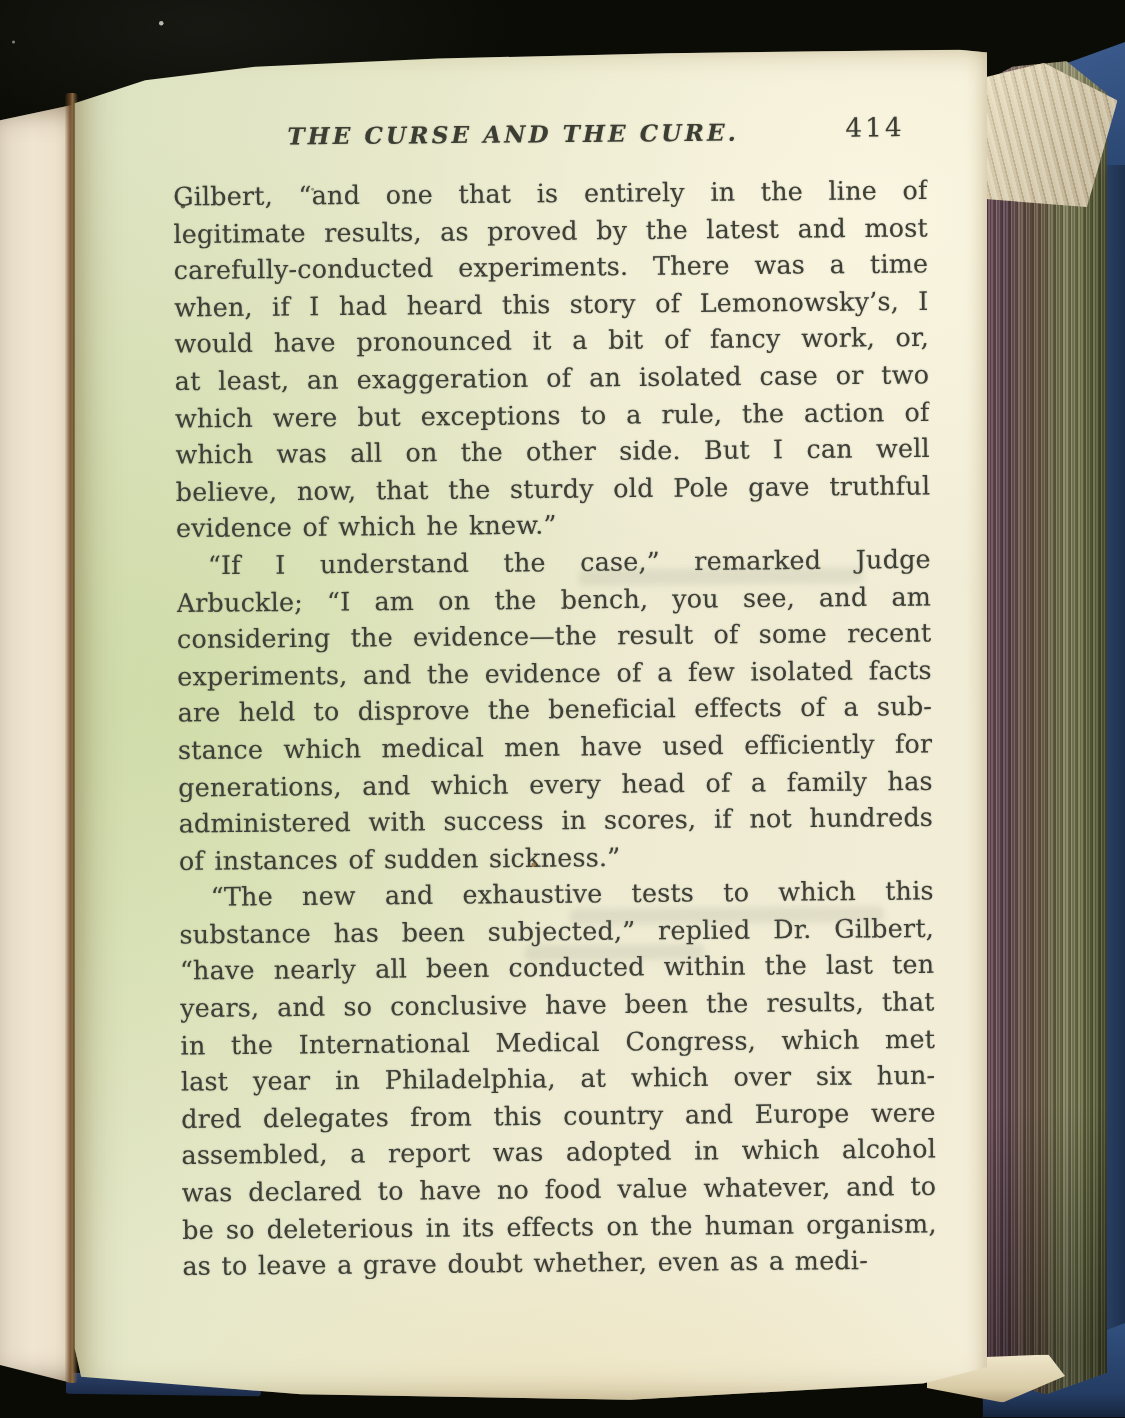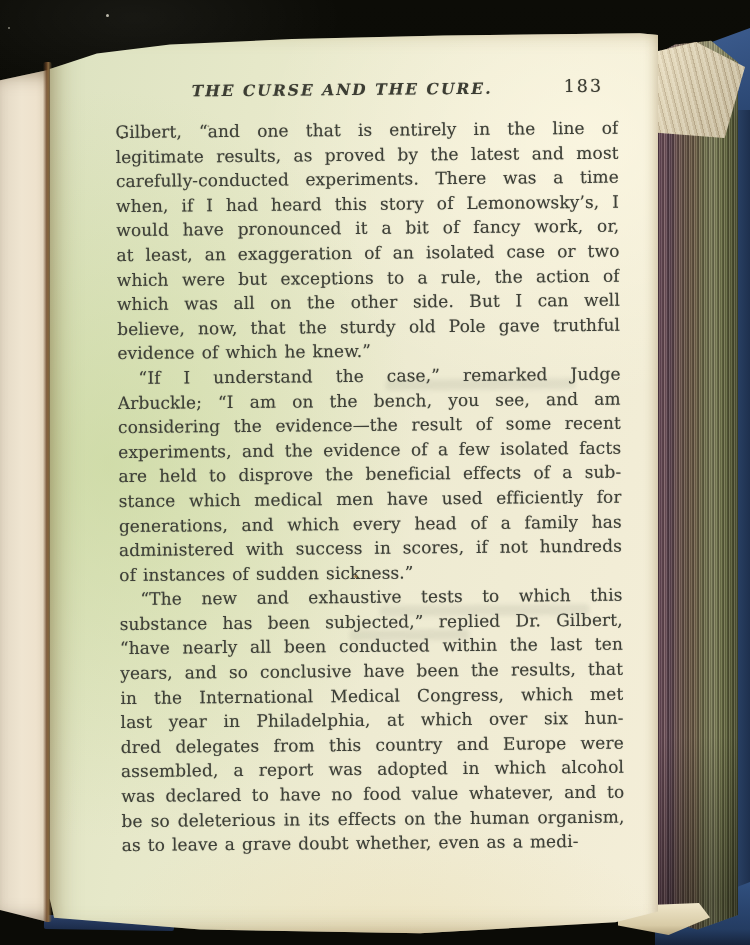--- a/index.html
+++ b/index.html
@@ -174,21 +174,21 @@
   <div class="fore-edge-bottom-tip"></div>
 
   <div class="facing-page"></div>
   <div class="gutter"></div>
 
   <div class="page">
     <div class="tilt">
 
       <div class="header-row">
         <div class="running-title">THE CURSE AND THE CURE.</div>
-        <div class="page-number">183</div>
+        <div class="page-number">414</div>
       </div>
 
       <div class="body-text">
           <div class="para">
             <div class="line j">Gilbert, “and one that is entirely in the line of</div>
             <div class="line j">legitimate results, as proved by the latest and most</div>
             <div class="line j">carefully-conducted experiments. There was a time</div>
             <div class="line j">when, if I had heard this story of Lemonowsky’s, I</div>
             <div class="line j">would have pronounced it a bit of fancy work, or,</div>
             <div class="line j">at least, an exaggeration of an isolated case or two</div>

